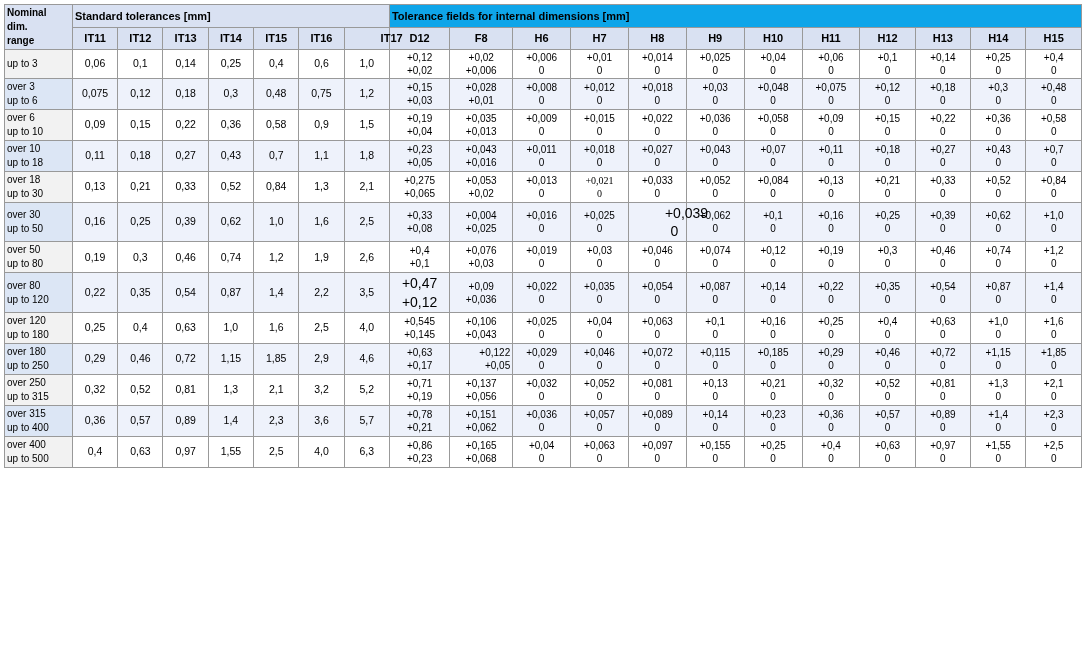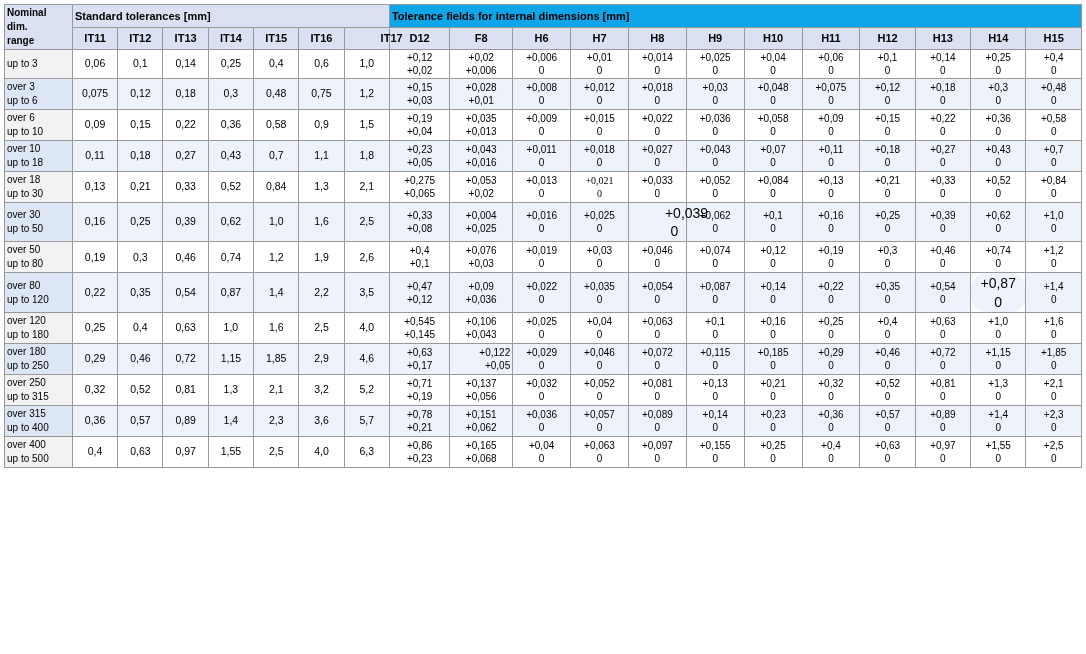--- a/index.html
+++ b/index.html
@@ -259,31 +259,31 @@
       </tr>
       <tr>
         <td class="dim-range" style="font-size: 10px; line-height: 1.4;">over 80<br>up to 120</td>
         <td class="value-cell">0,22</td>
         <td class="value-cell">0,35</td>
         <td class="value-cell">0,54</td>
         <td class="value-cell">0,87</td>
         <td class="value-cell">1,4</td>
         <td class="value-cell">2,2</td>
         <td class="value-cell">3,5</td>
-        <td class="value-cell" style="font-size: 10px; line-height: 1.3; text-align: center;">+0,47<br>+0,12</td>
+        <td class="value-cell" style="font-size: 14px; line-height: 1.3; text-align: center;">+0,47<br>+0,12</td>
         <td class="value-cell" style="font-size: 10px; line-height: 1.3;">+0,09<br>+0,036</td>
         <td class="value-cell" style="font-size: 10px; line-height: 1.3;">+0,022<br>0</td>
         <td class="value-cell" style="font-size: 10px; line-height: 1.3;">+0,035<br>0</td>
         <td class="value-cell" style="font-size: 10px; line-height: 1.3;">+0,054<br>0</td>
         <td class="value-cell" style="font-size: 10px; line-height: 1.3;">+0,087<br>0</td>
         <td class="value-cell" style="font-size: 10px; line-height: 1.3;">+0,14<br>0</td>
         <td class="value-cell" style="font-size: 10px; line-height: 1.3;">+0,22<br>0</td>
         <td class="value-cell" style="font-size: 10px; line-height: 1.3;">+0,35<br>0</td>
         <td class="value-cell" style="font-size: 10px; line-height: 1.3;">+0,54<br>0</td>
-        <td class="value-cell" style="font-size: 14px; line-height: 1.3; border-radius: 15px;">+0,87<br>0</td>
+        <td class="value-cell" style="font-size: 10px; line-height: 1.3;">+0,87<br>0</td>
         <td class="value-cell" style="font-size: 10px; line-height: 1.3;">+1,4<br>0</td>
       </tr>
       <tr>
         <td class="dim-range" style="font-size: 10px; line-height: 1.4;">over 120<br>up to 180</td>
         <td class="value-cell">0,25</td>
         <td class="value-cell">0,4</td>
         <td class="value-cell">0,63</td>
         <td class="value-cell">1,0</td>
         <td class="value-cell">1,6</td>
         <td class="value-cell">2,5</td>

